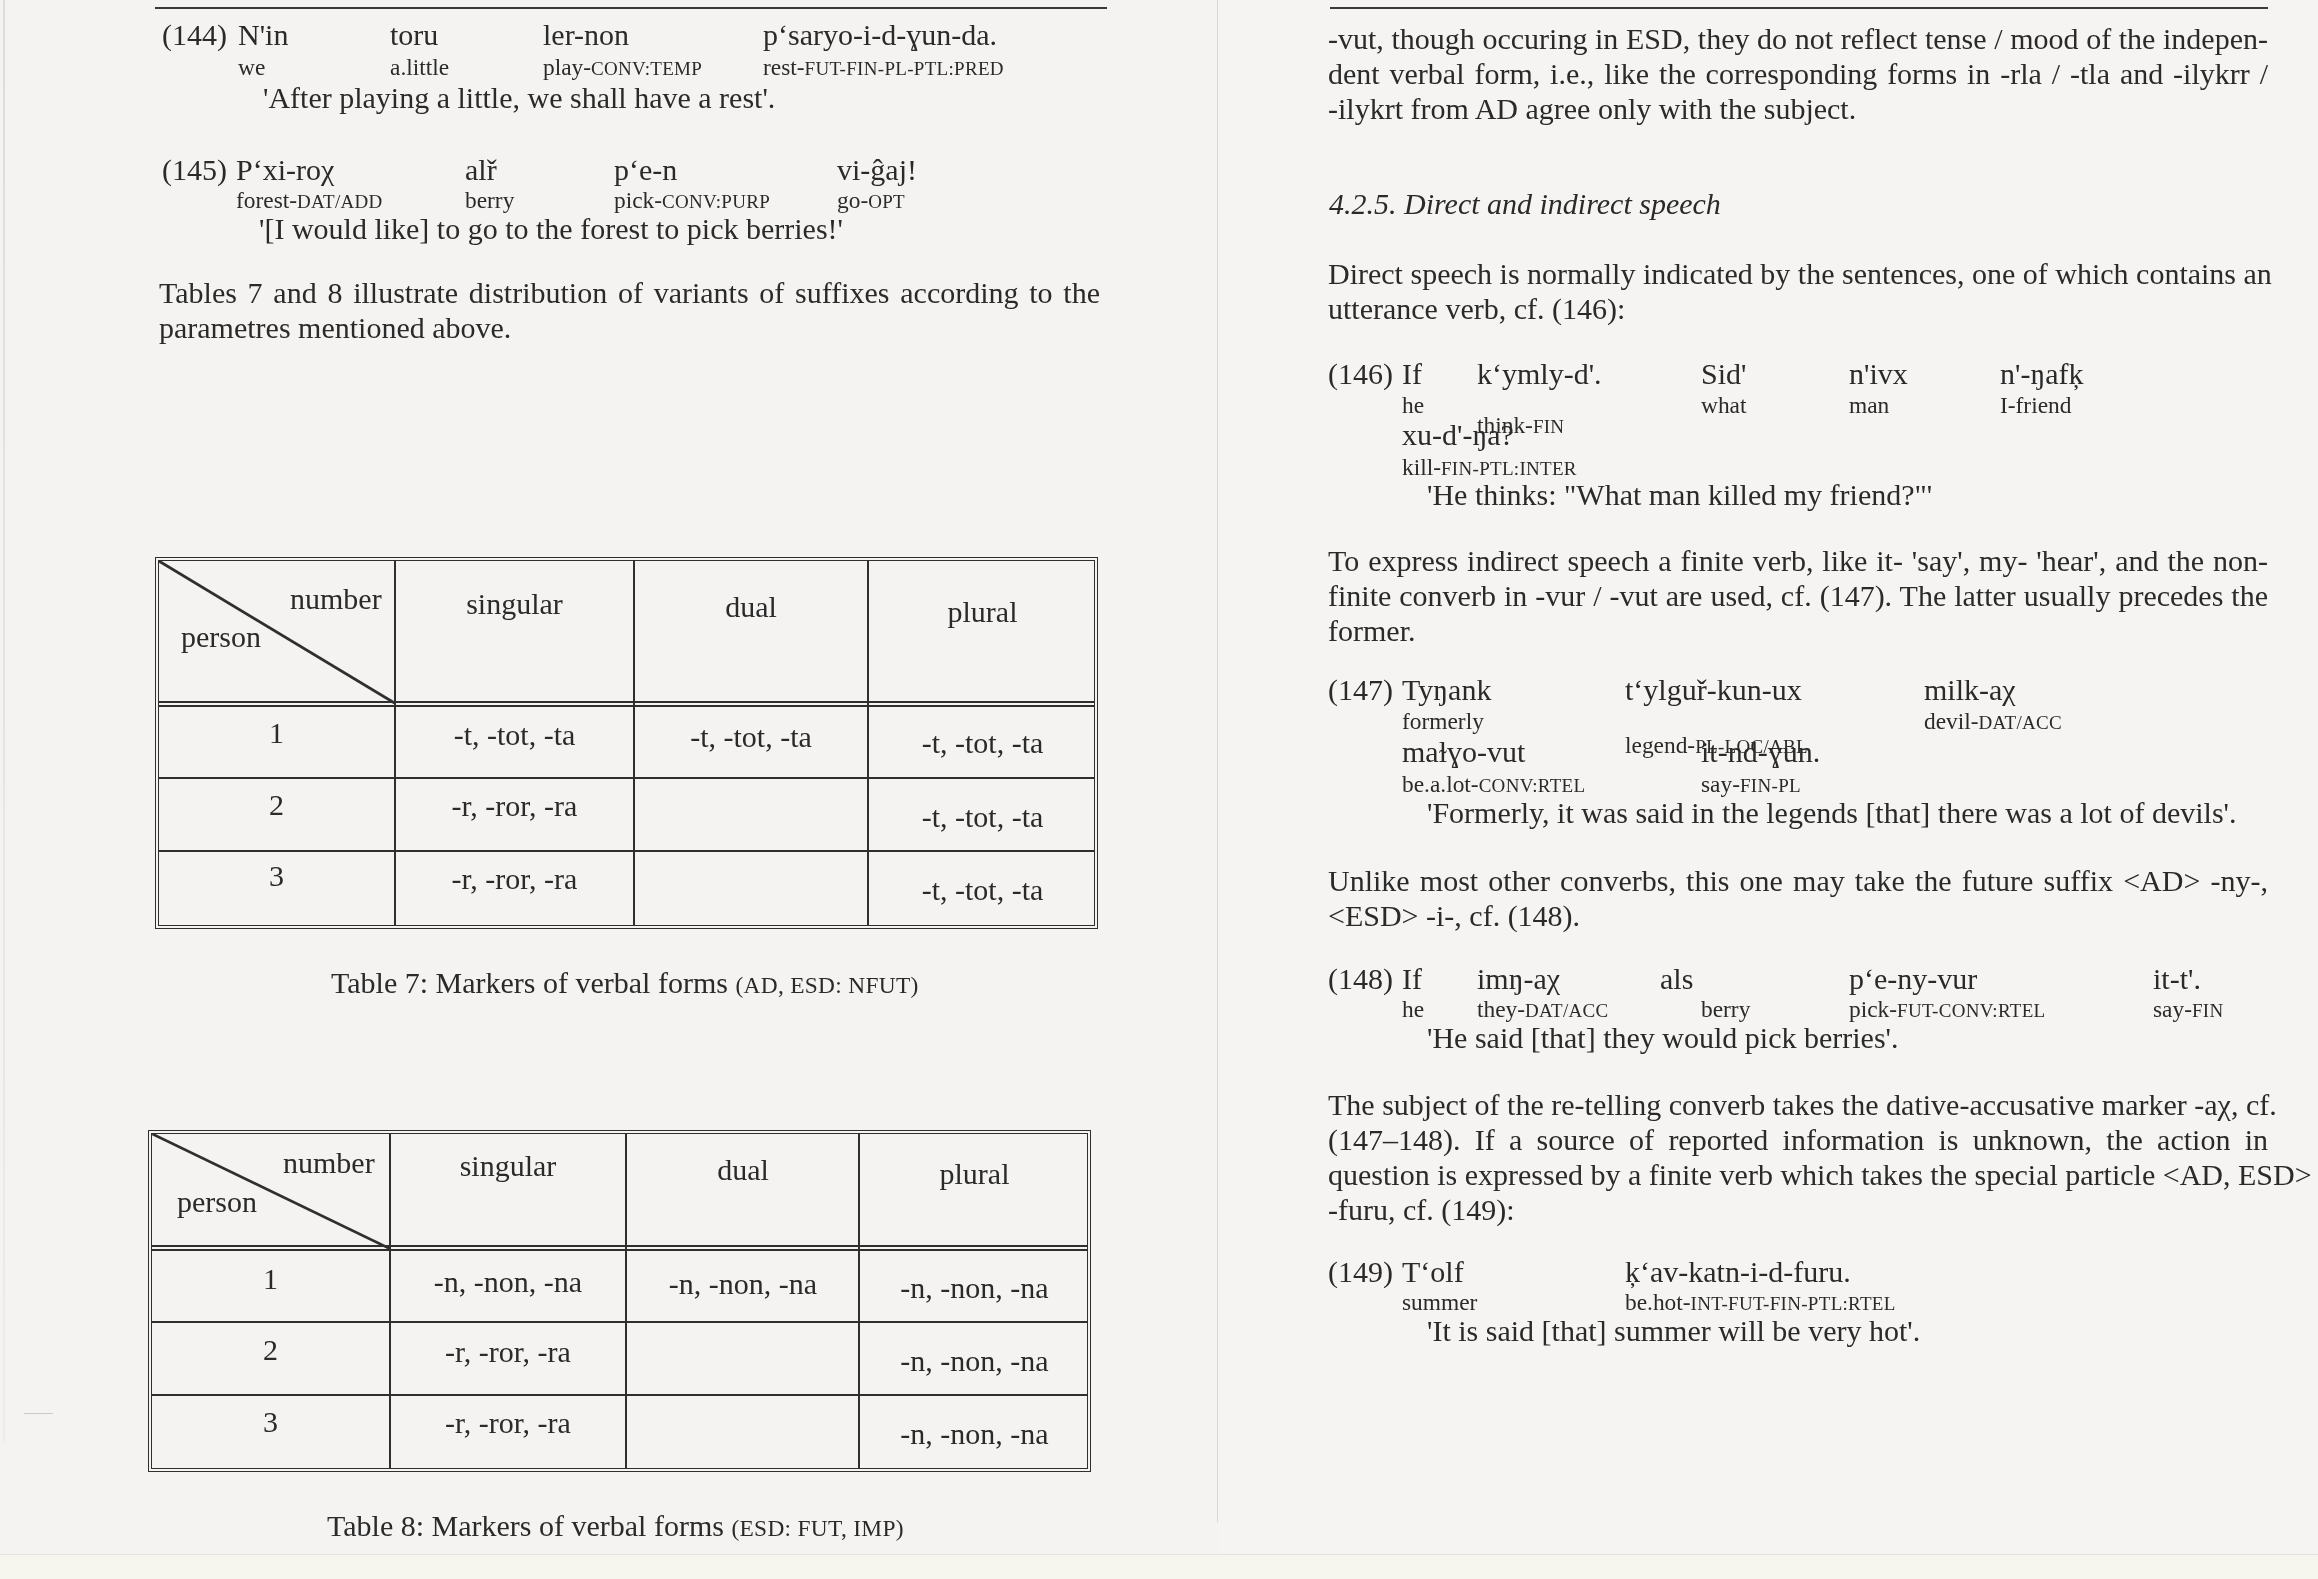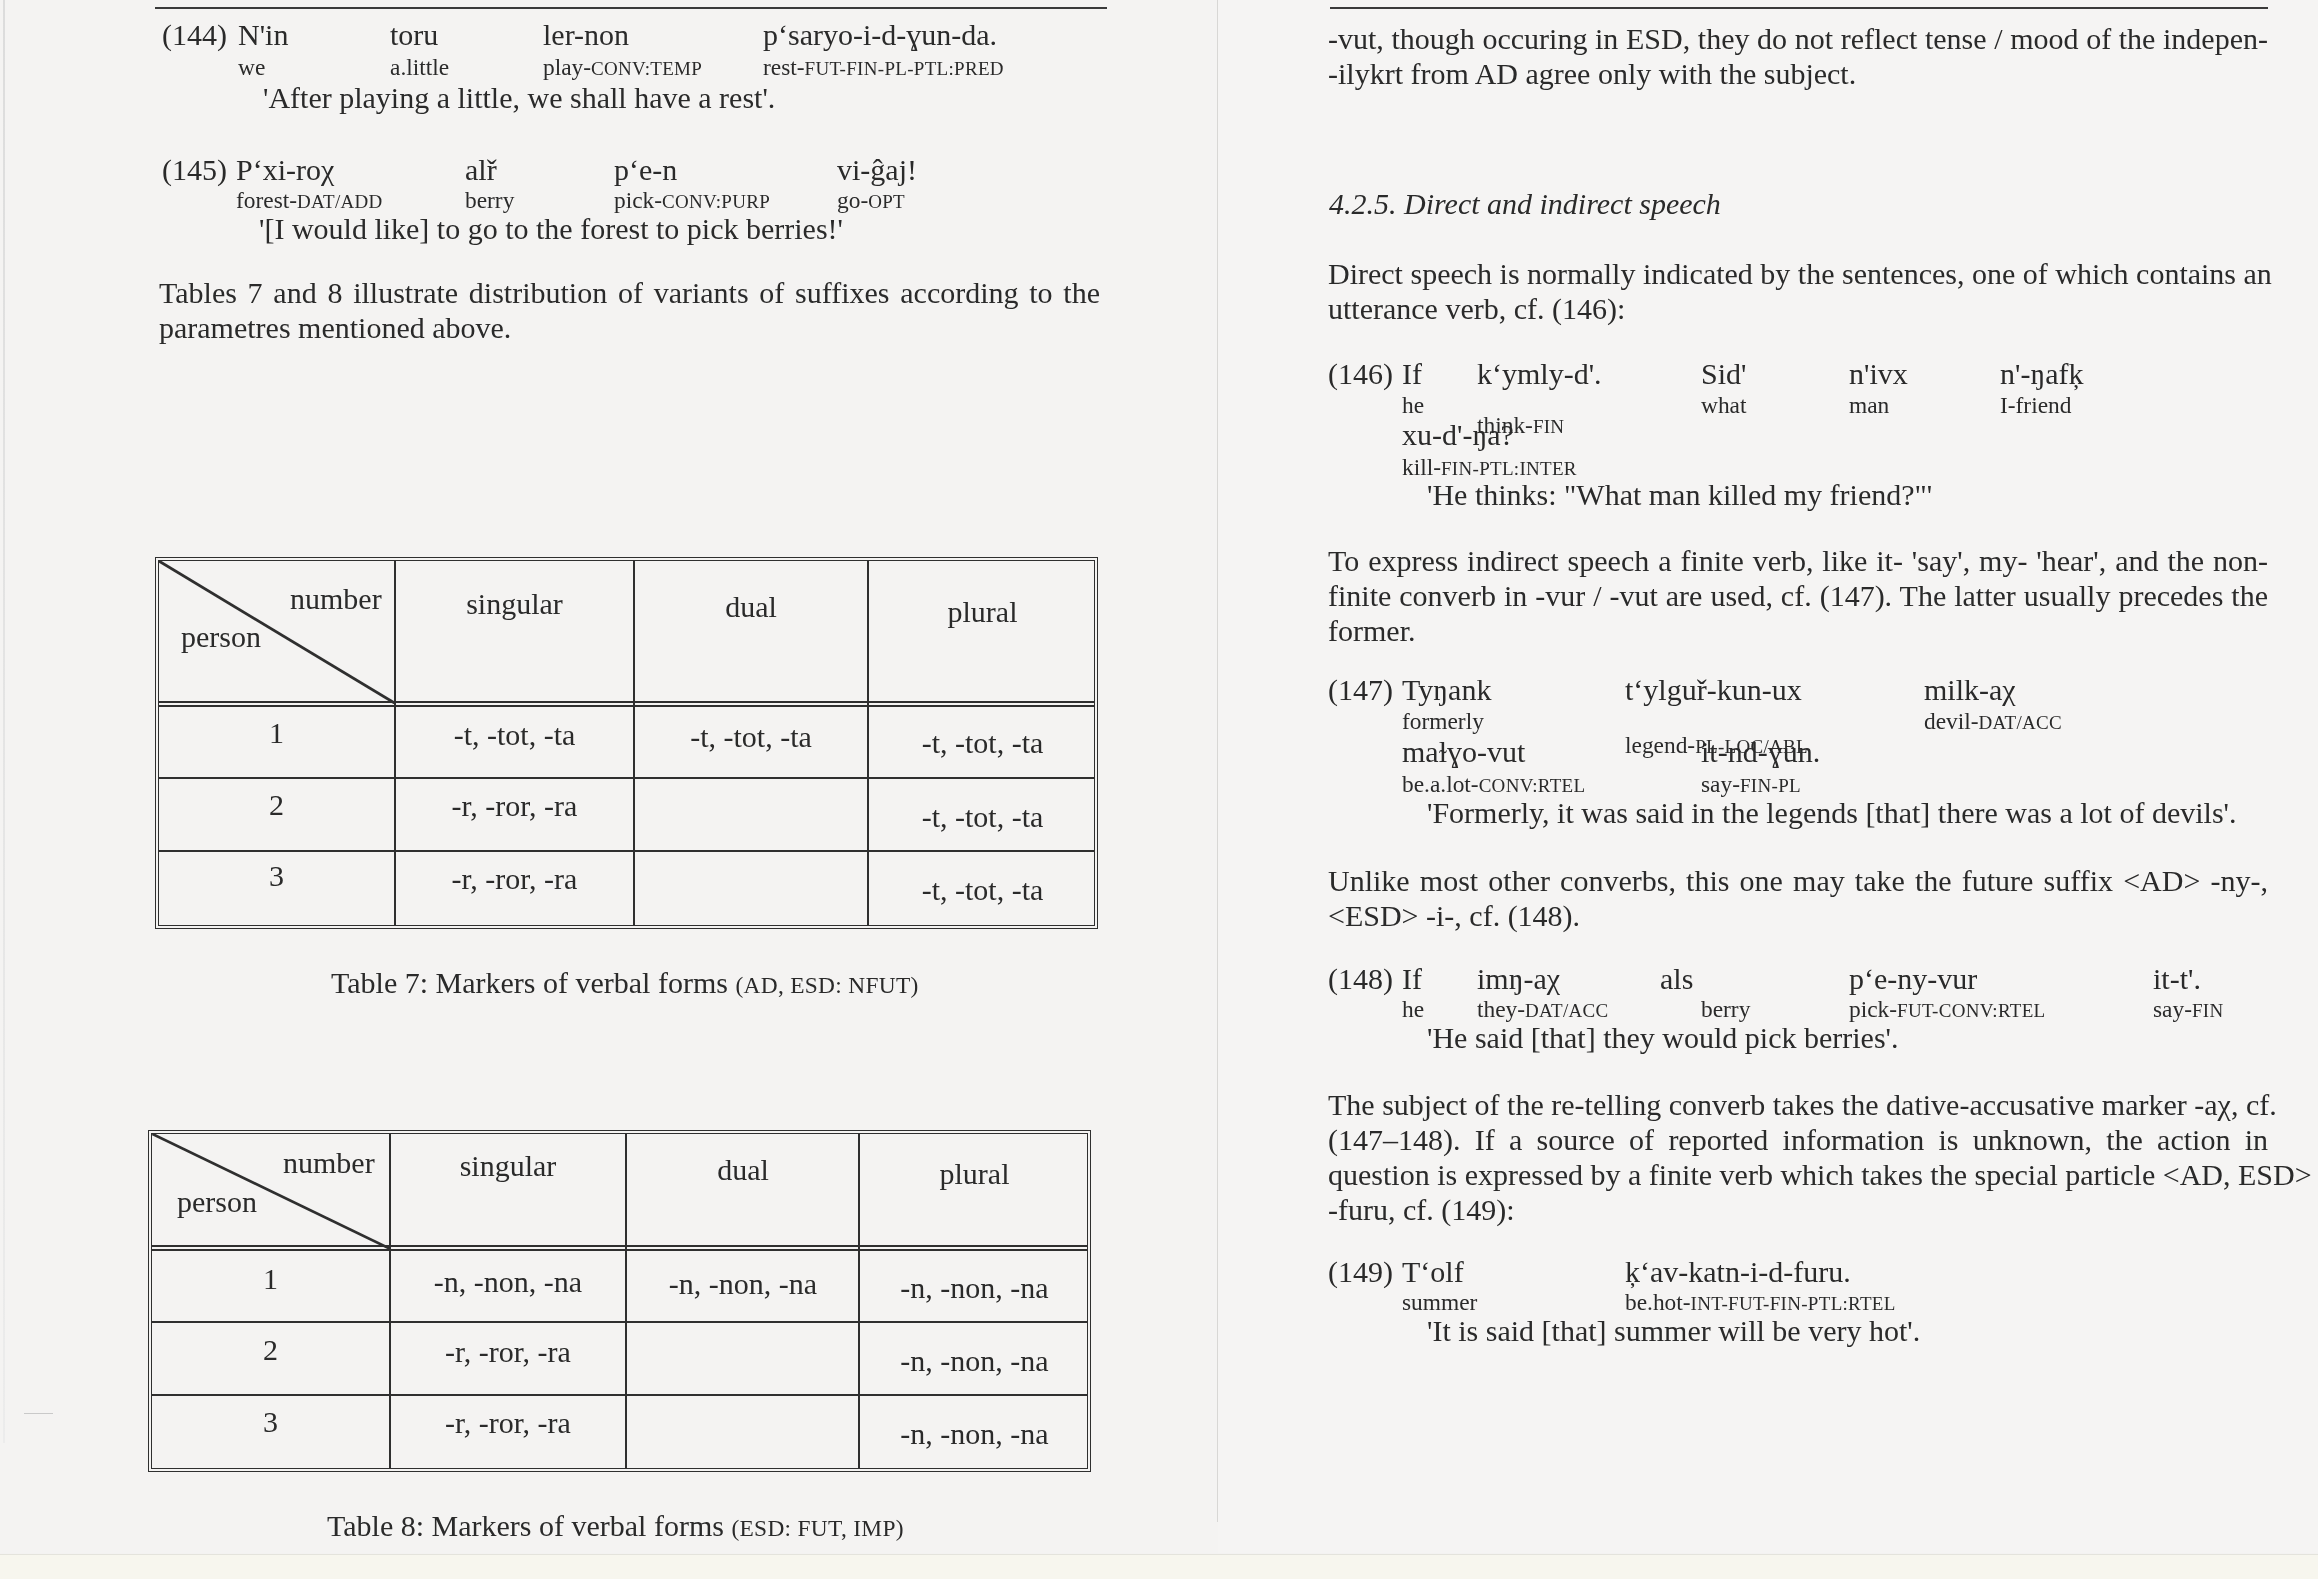--- a/index.html
+++ b/index.html
@@ -162,20 +162,21 @@
   <span>Table 8:</span>
   <span class="i">Markers of verbal forms</span>
   <span class="i sc" style="font-size:23.4px;">(ESD: FUT, IMP)</span>
 </div>
 
 <div class="para" style="left:146px;top:1663px;width:948px;">
 </div>
 
 <div class="para" style="left:1328px;top:20.6px;width:940px;">
   <span class="ln">-vut, though occuring in ESD, they do not reflect tense / mood of the indepen-</span>
+  <span class="ln">dent verbal form, i.e., like the corresponding forms in -rla / -tla and -ilykrr /</span>
   <span class="ln last">-ilykrt from AD agree only with the subject.</span>
 </div>
 
 <div class="heading" style="left:1329px;top:187px;">4.2.5. Direct and indirect speech</div>
 
 <div class="para" style="left:1328px;top:256px;width:940px;">
   <span class="ln">Direct speech is normally indicated by the sentences, one of which contains an</span>
   <span class="ln last">utterance verb, cf. (146):</span>
 </div>
 

